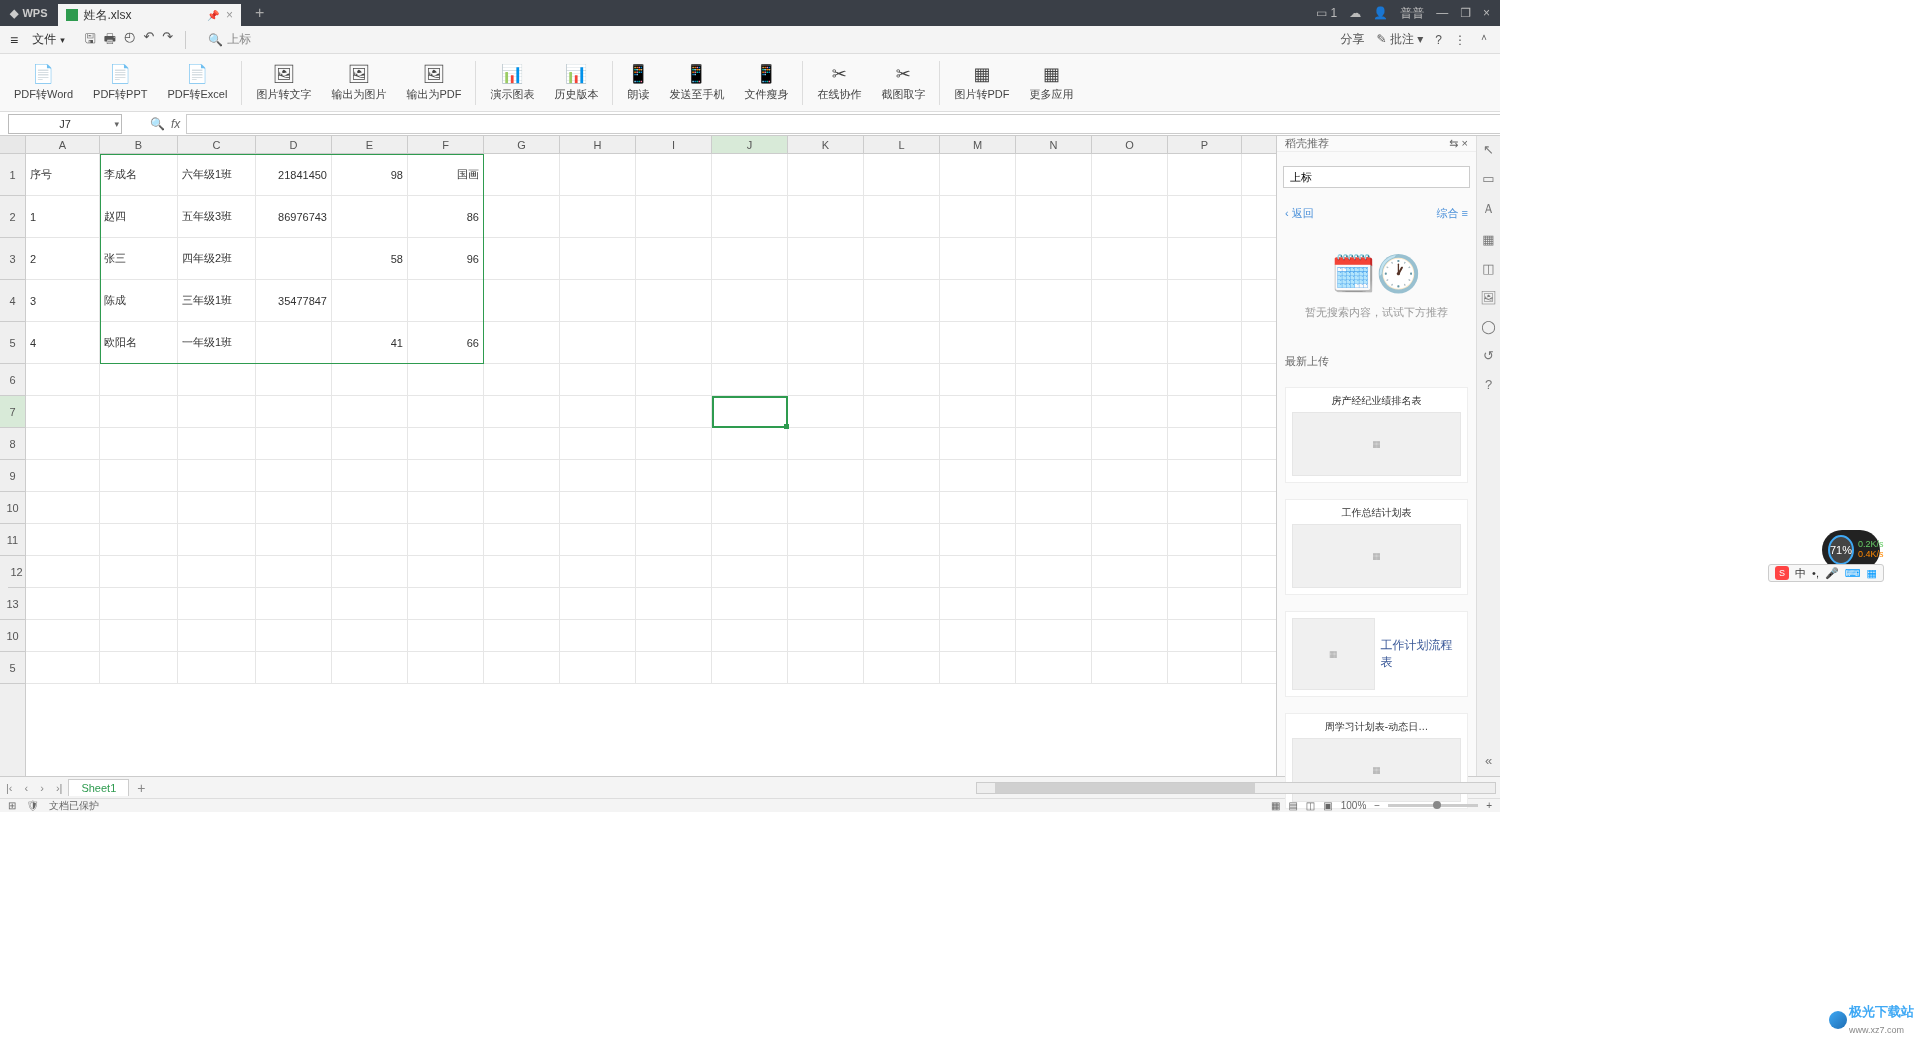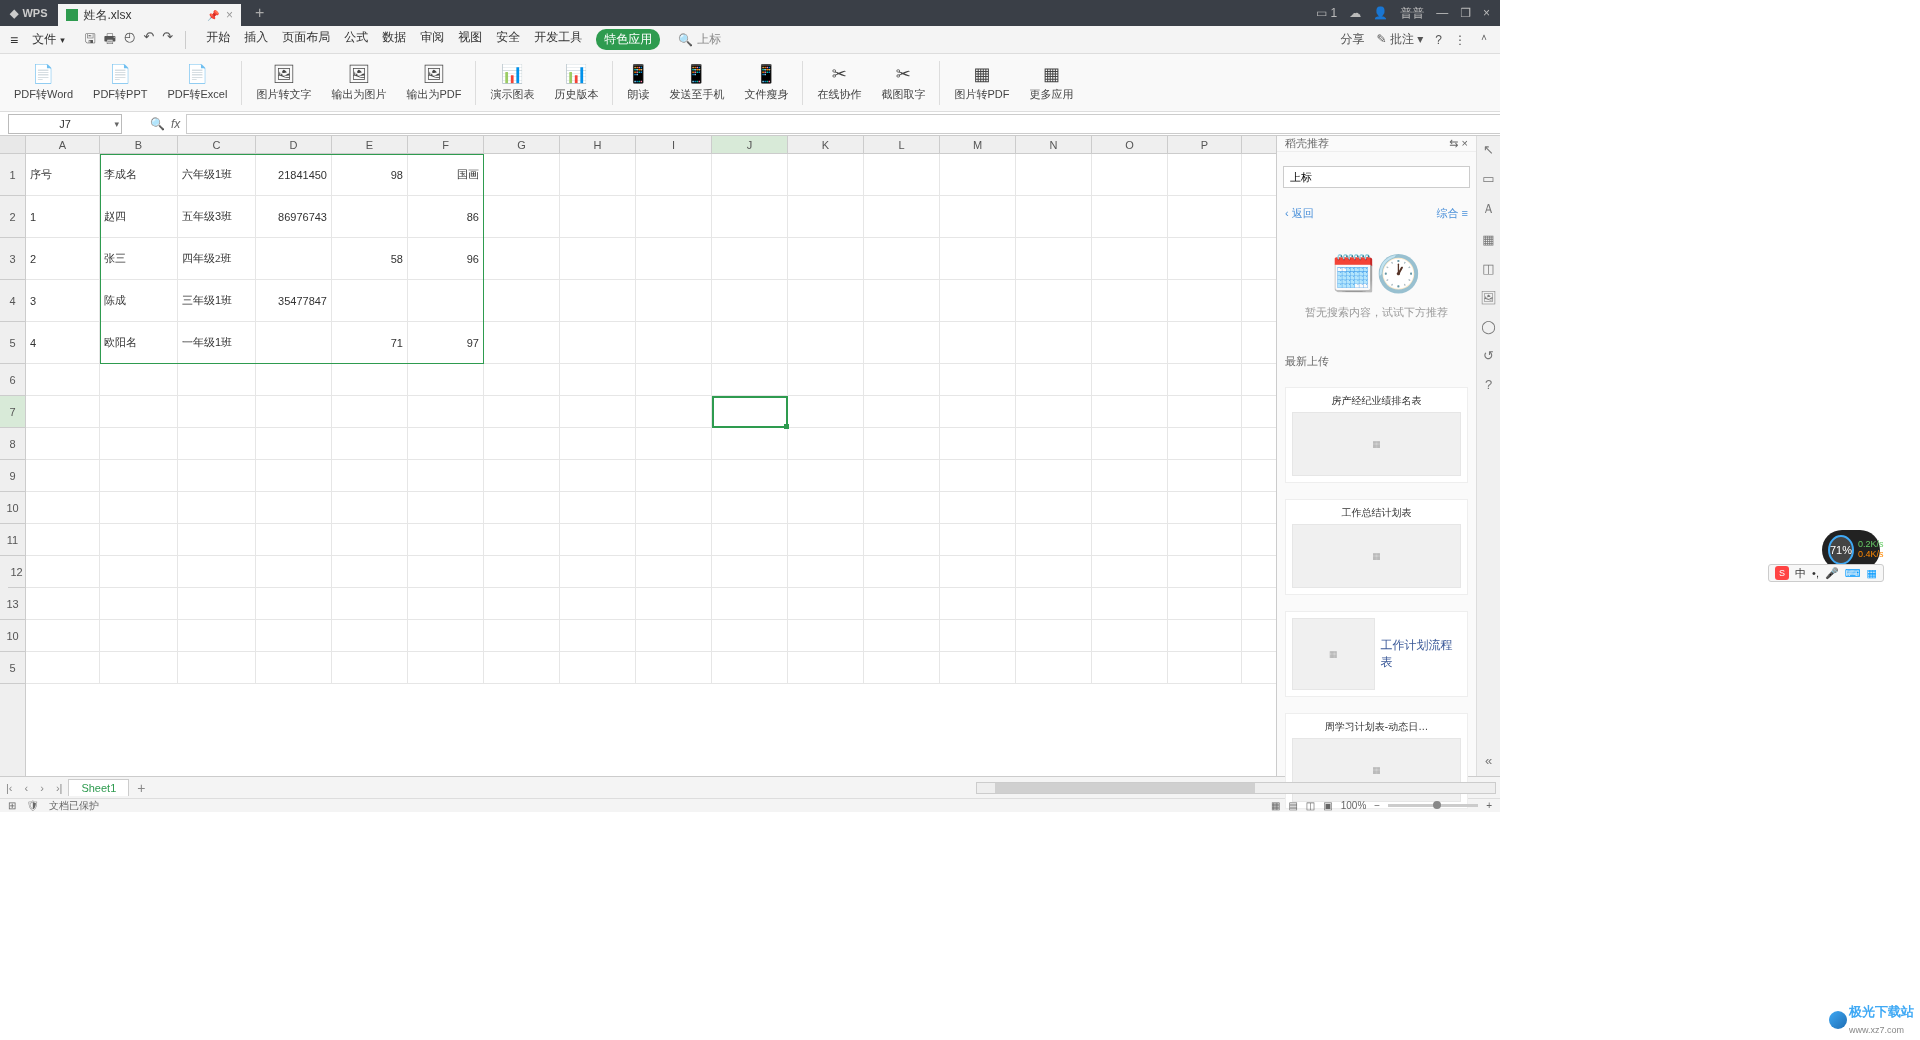--- a/index.html
+++ b/index.html
@@ -147,32 +147,20 @@
       <span style="font-size:9px;">▾</span>
     </span>
   <div class="qat">
     <span>🖫</span>
     <span>🖶</span>
     <span>◴</span>
     <span>↶</span>
     <span>↷</span>
   </div>
   <div class="sep"></div>
-  <div class="tabs" id="menutabs">
-      <span>开始</span>
-      <span>插入</span>
-      <span>页面布局</span>
-      <span>公式</span>
-      <span>数据</span>
-      <span>审阅</span>
-      <span>视图</span>
-      <span>安全</span>
-      <span>开发工具</span>
-      <span class="active">特色应用</span>
-    </div>
   <div class="search">
     <span>🔍</span>
     <span>上标</span>
   </div>
   <div class="right">
     <span>分享</span>
     <span>✎ <span>批注</span> ▾</span>
     <span>?</span>
     <span>⋮</span>
     <span>＾</span>
@@ -343,21 +331,21 @@
             <div class="cell" style="width: 76px;"></div>
             <div class="cell" style="width: 76px;"></div>
             <div class="cell" style="width: 76px;"></div>
             <div class="cell" style="width: 76px;"></div>
             <div class="cell" style="width: 76px;"></div>
             <div class="cell" style="width: 74px;"></div>
           </div>
           <div class="row" style="height: 42px;">
             <div class="cell" style="width: 74px;">2</div>
             <div class="cell" style="width: 78px;">张三</div>
-            <div class="cell" style="width: 78px; font-family: Liberation Serif, serif;">四年级2班</div>
+            <div class="cell" style="width: 78px;">四年级2班</div>
             <div class="cell" style="width: 76px;"></div>
             <div class="cell right" style="width: 76px;">58</div>
             <div class="cell right" style="width: 76px;">96</div>
             <div class="cell" style="width: 76px;"></div>
             <div class="cell" style="width: 76px;"></div>
             <div class="cell" style="width: 76px;"></div>
             <div class="cell" style="width: 76px;"></div>
             <div class="cell" style="width: 76px;"></div>
             <div class="cell" style="width: 76px;"></div>
             <div class="cell" style="width: 76px;"></div>
@@ -381,22 +369,22 @@
             <div class="cell" style="width: 76px;"></div>
             <div class="cell" style="width: 76px;"></div>
             <div class="cell" style="width: 76px;"></div>
             <div class="cell" style="width: 74px;"></div>
           </div>
           <div class="row" style="height: 42px;">
             <div class="cell" style="width: 74px;">4</div>
             <div class="cell" style="width: 78px;">欧阳名</div>
             <div class="cell" style="width: 78px;">一年级1班</div>
             <div class="cell" style="width: 76px;"></div>
-            <div class="cell right" style="width: 76px;">71</div>
-            <div class="cell right" style="width: 76px;">97</div>
+            <div class="cell right" style="width: 76px;">41</div>
+            <div class="cell right" style="width: 76px;">66</div>
             <div class="cell" style="width: 76px;"></div>
             <div class="cell" style="width: 76px;"></div>
             <div class="cell" style="width: 76px;"></div>
             <div class="cell" style="width: 76px;"></div>
             <div class="cell" style="width: 76px;"></div>
             <div class="cell" style="width: 76px;"></div>
             <div class="cell" style="width: 76px;"></div>
             <div class="cell" style="width: 76px;"></div>
             <div class="cell" style="width: 76px;"></div>
             <div class="cell" style="width: 74px;"></div>

